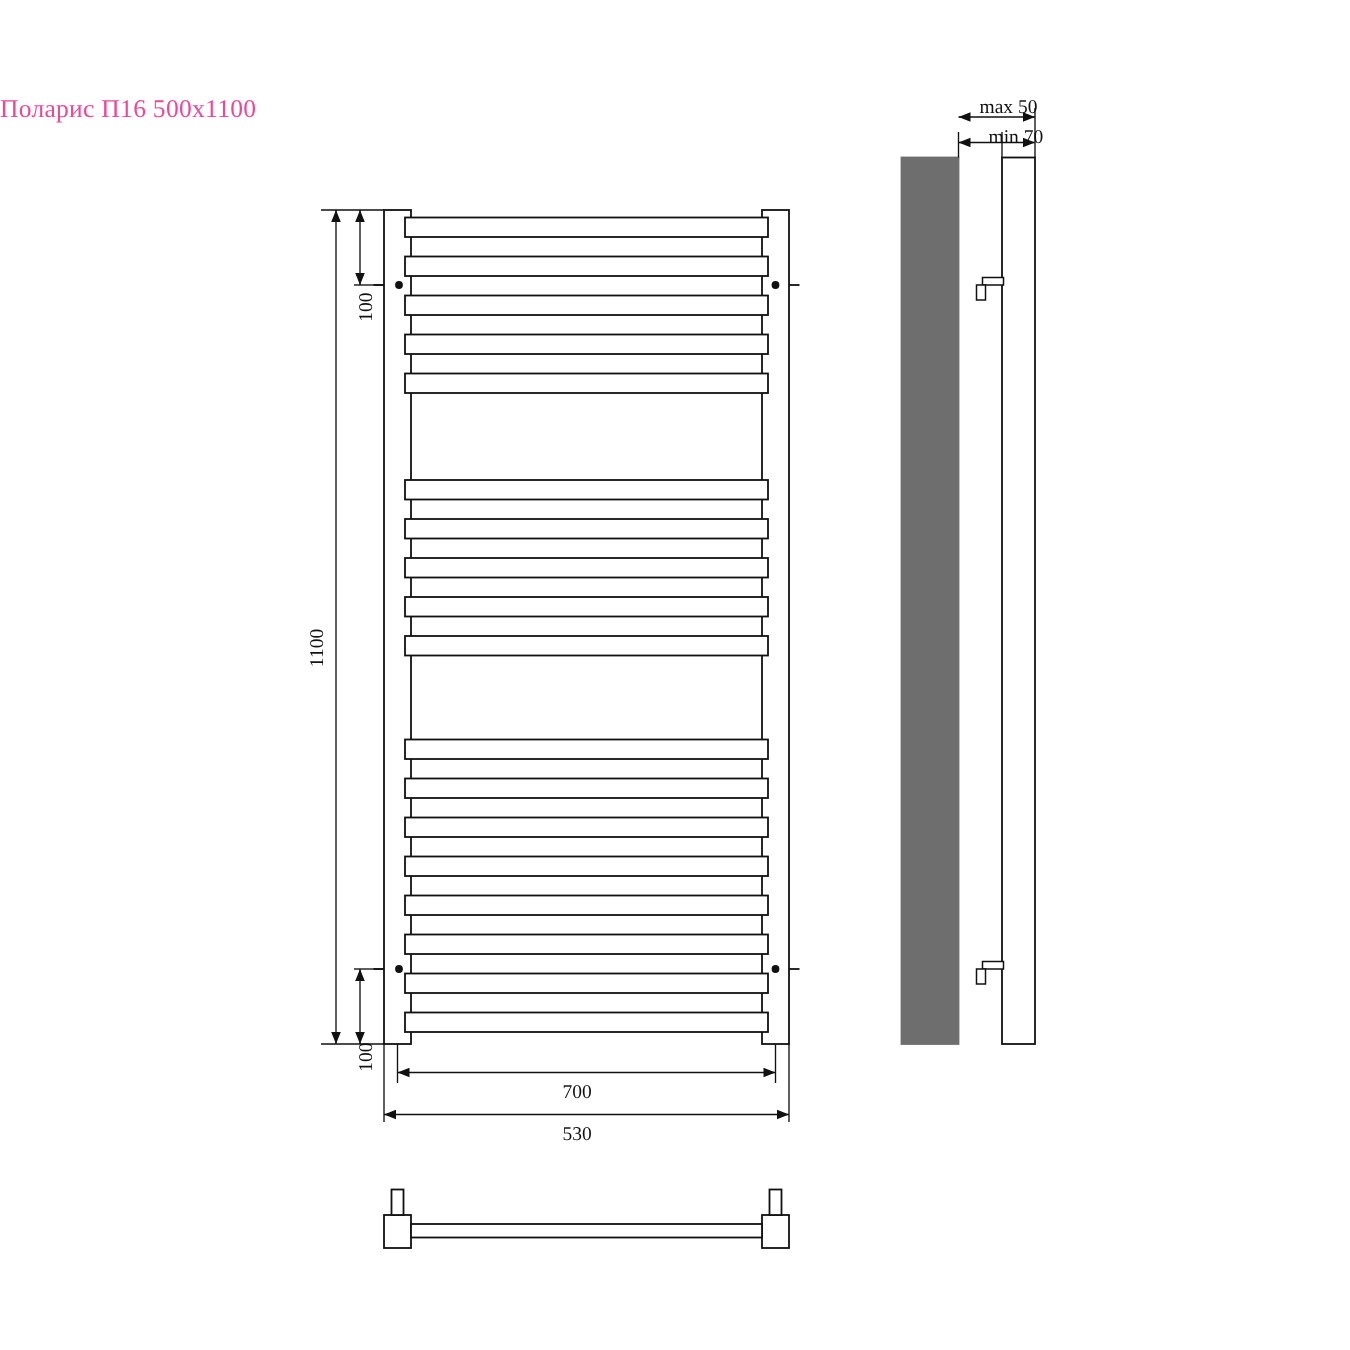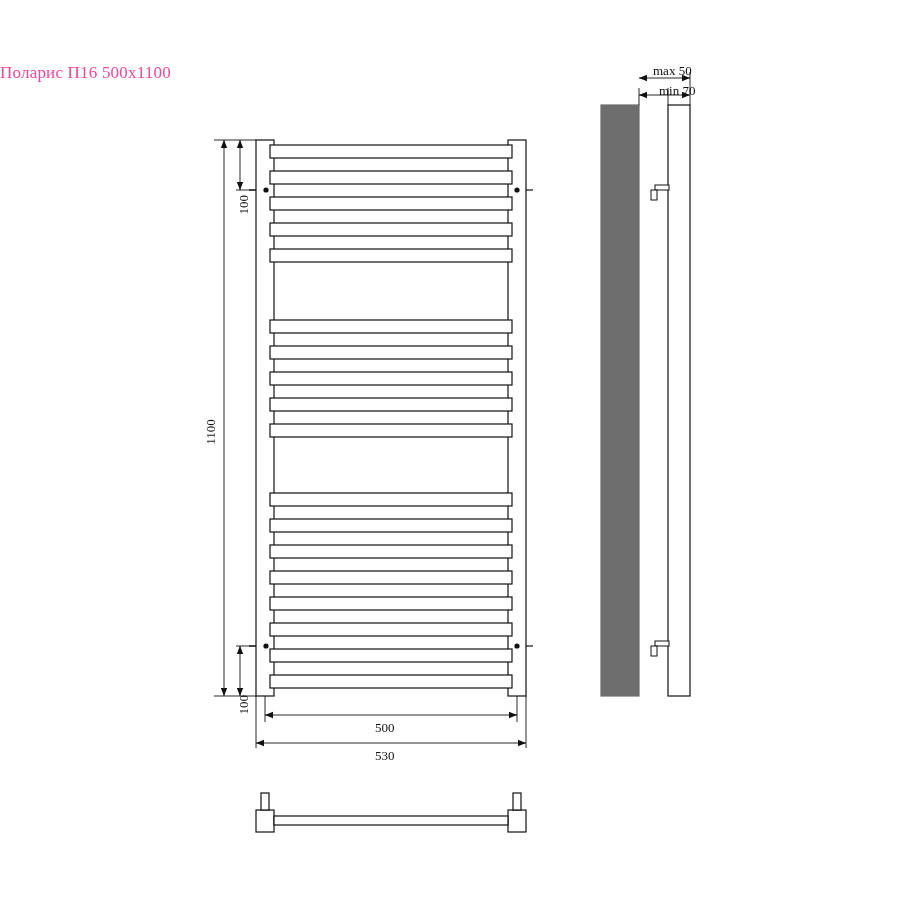--- a/index.html
+++ b/index.html
@@ -170,21 +170,21 @@
 
     </g>
   </svg>
 
   <div class="dimtext vertical" style="left:236px; top:195px; transform: rotate(-90deg) translate(-100%, 0);">100</div>
 
   <div class="dimtext vertical" style="left:236px; top:695px; transform: rotate(-90deg) translate(-100%, 0);">100</div>
 
   <div class="dimtext vertical" style="left:219px; top:432px; transform: rotate(-90deg) translate(-50%, -100%);">1100</div>
 
-  <div class="dimtext" style="left:375px; top:720px;">500</div>
+  <div class="dimtext" style="left:375px; top:720px;">700</div>
 
   <div class="dimtext" style="left:375px; top:748px;">530</div>
 
   <div class="dimtext" style="left:653px; top:63px;">max 50</div>
 
   <div class="dimtext" style="left:659px; top:83px;">min 70</div>
 
 </div>
 
 </body></html>

